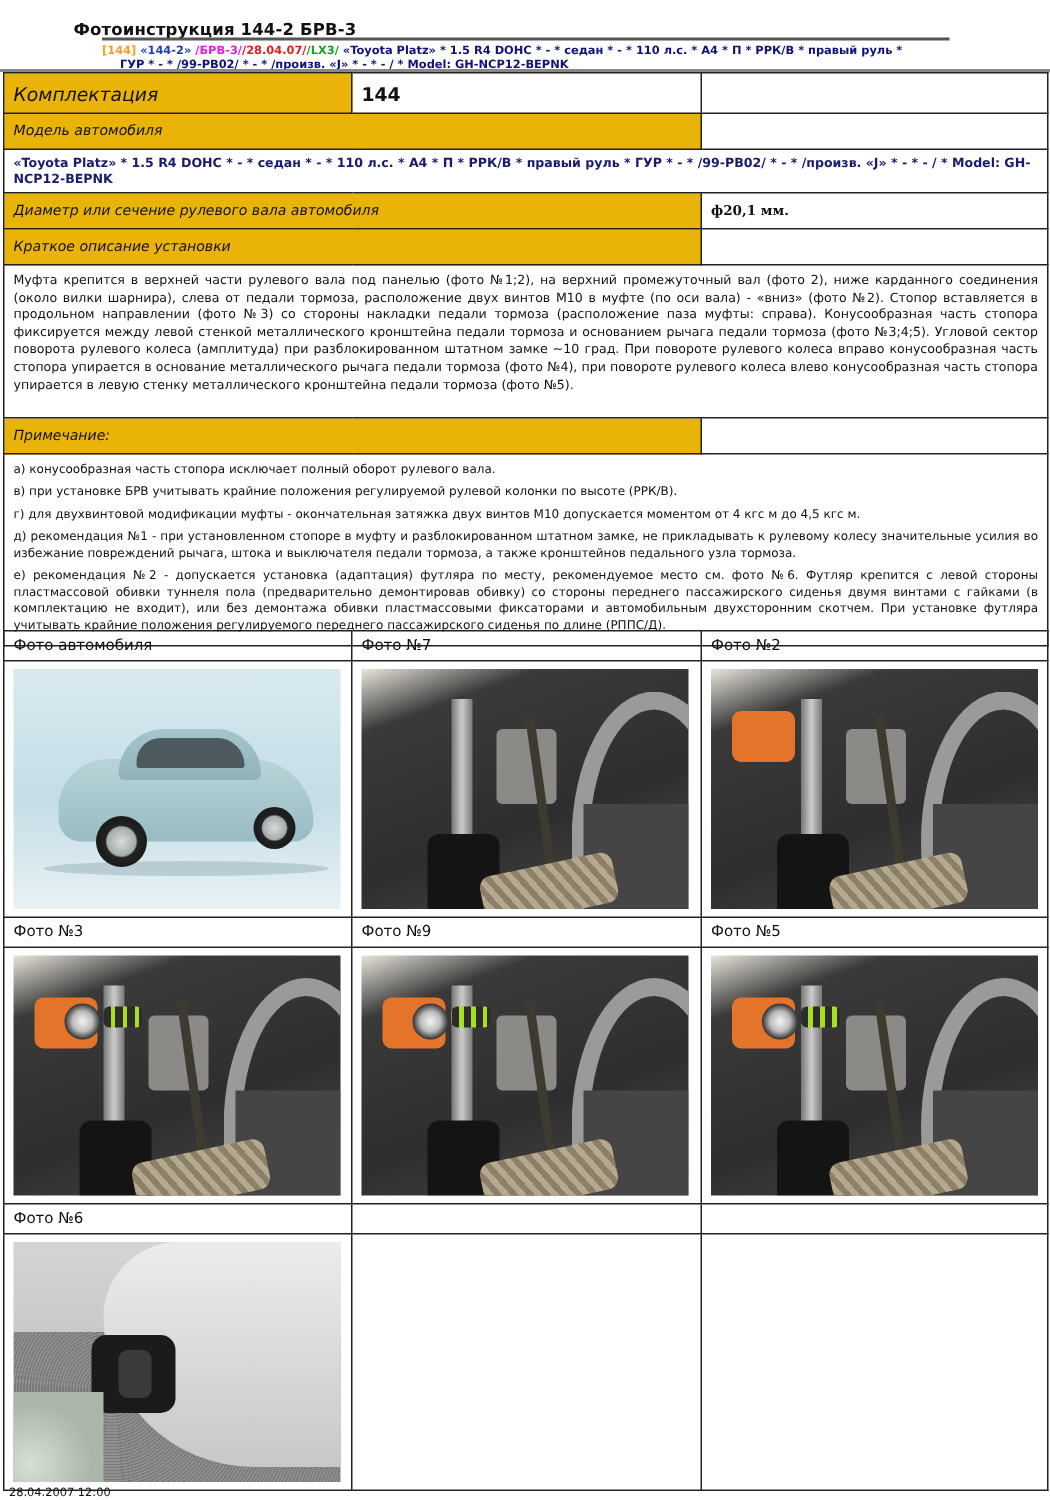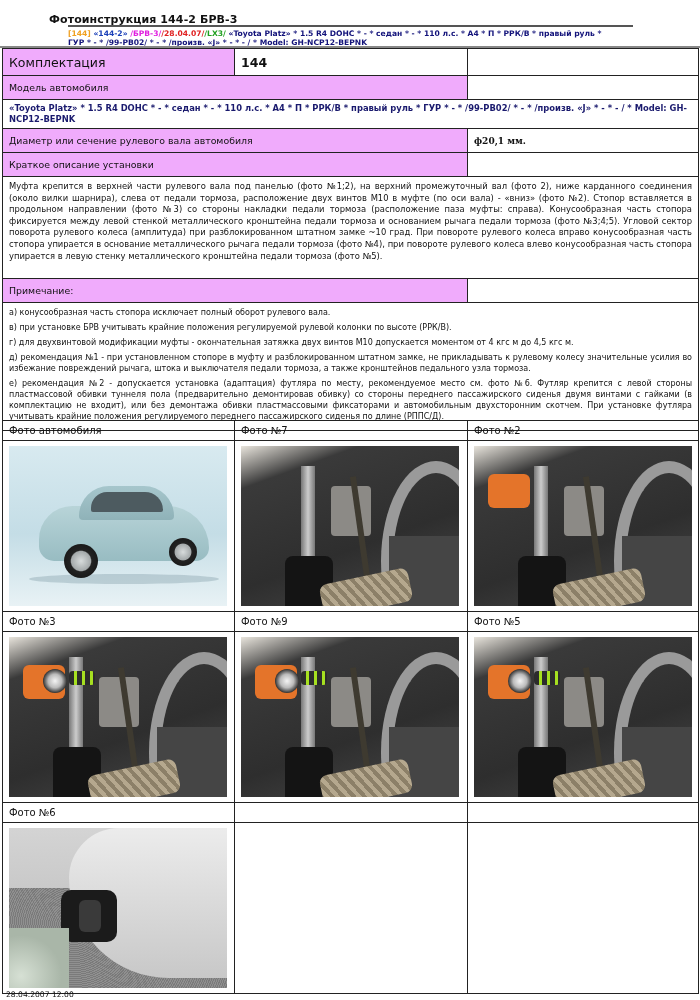--- a/index.html
+++ b/index.html
@@ -11,42 +11,42 @@
       font-size: 11px; font-weight: bold; color: #111; letter-spacing: 0.1px;
     }
 
     .codebar {
       position: absolute; left: 68px; top: 25px; width: 565px;
       border-top: 2px solid #555;
       padding-top: 2px;
       font-size: 7.6px; font-weight: bold; line-height: 9px; color: #1a1a8c;
       white-space: nowrap;
     }
-    .codebar .row2 { margin-left: 0; }
+    .codebar .row2 { margin-left: 12px; }
     .c-orange { color: #f0a020; }
     .c-blue { color: #1a3fb8; }
     .c-magenta { color: #e020e0; }
     .c-red { color: #e02020; }
     .c-green { color: #20a020; }
     .c-navy { color: #12127a; }
 
     .hr-under-code {
       position: absolute; left: 0; top: 46px; width: 700px; height: 2px; background: #888;
     }
 
     table.spec {
       position: absolute; left: 2px; top: 48px; width: 696px;
       border-collapse: collapse; table-layout: fixed;
     }
     table.spec td {
       border: 1.5px solid #222;
       vertical-align: middle;
       font-size: 8.6px;
     }
-    .lbl { background: #f0abfc; }
+    .lbl { background: #eab308; font-style: italic; }
     .komp-lbl { font-size: 12.5px !important; padding: 0 6px; height: 27px; }
     .komp-val { font-size: 12.5px !important; font-weight: bold; padding: 0 6px; margin-left: 48px; }
     .sec-lbl { padding: 0 6px; height: 24px; font-size: 9.4px !important; }
     .model-txt { font-weight: bold; padding: 3px 6px; font-size: 8.4px !important; line-height: 11px; color: #1a1a6e; height: 28px; }
     .diam-val { font-weight: bold; padding: 0 6px; font-family: "DejaVu Serif", serif; font-size: 9px !important; }
     .desc-txt { padding: 4px 6px; font-size: 8.4px !important; line-height: 11.6px; text-align: justify; height: 102px; vertical-align: top !important; }
     .notes { padding: 4px 6px; vertical-align: top !important; height: 123px; }
     .notes p { font-size: 8px; line-height: 11px; text-align: justify; margin-bottom: 4px; }
 
     table.photos {

